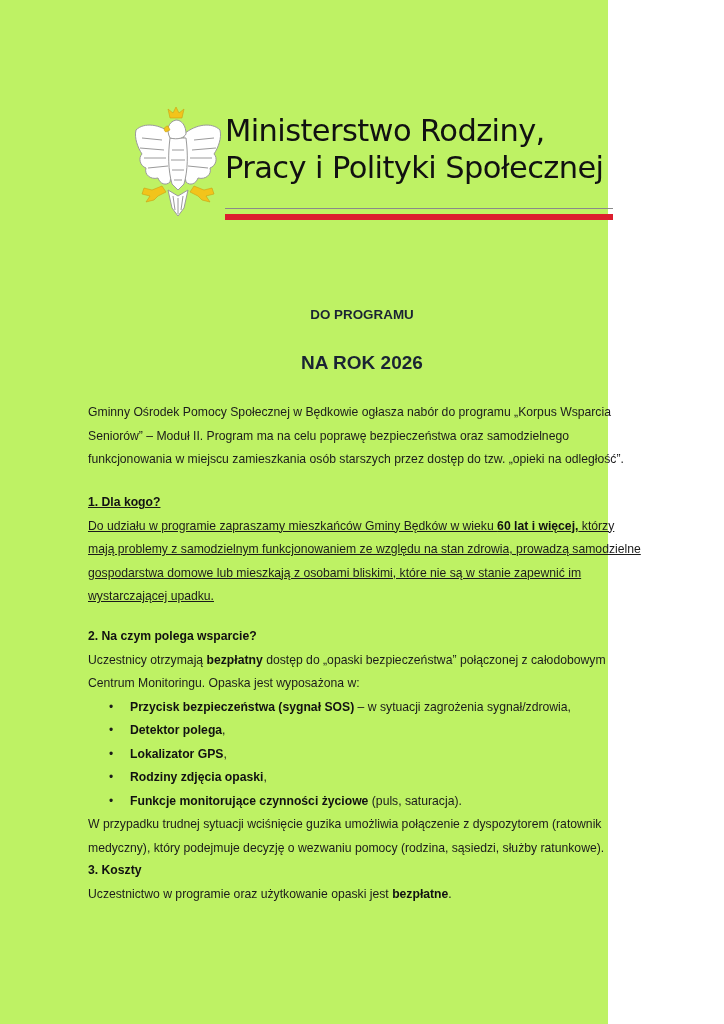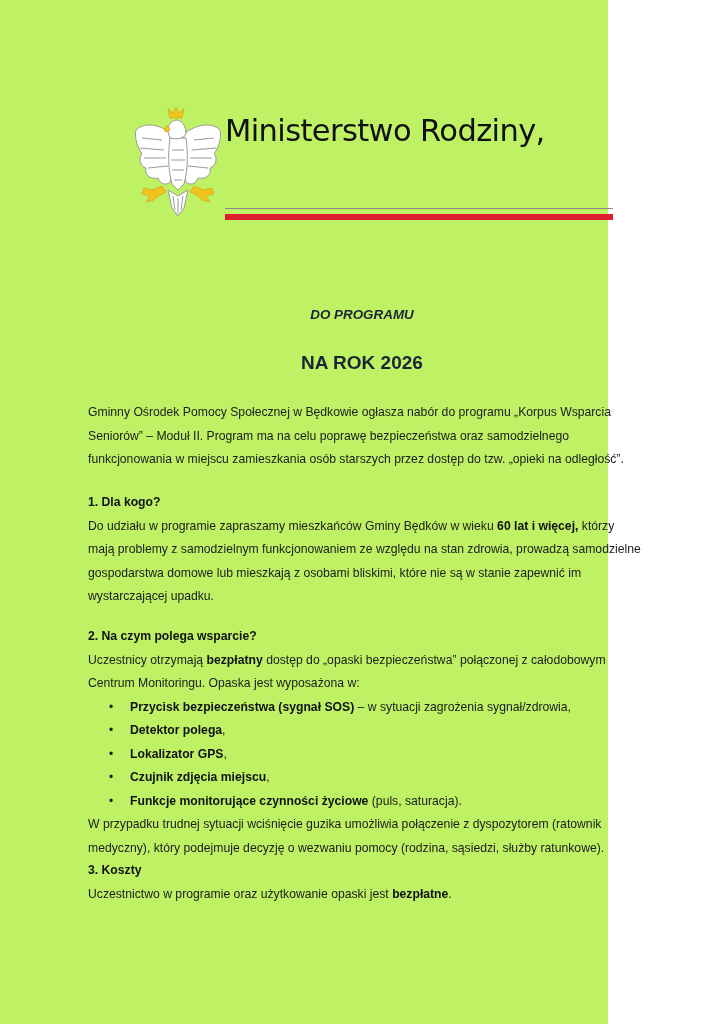--- a/index.html
+++ b/index.html
@@ -8,27 +8,27 @@
 
     .header { position: absolute; left: 132px; top: 104px; width: 490px; height: 122px; }
     .eagle { position: absolute; left: 0; top: 0; width: 92px; height: 120px; }
     .ministry { position: absolute; left: 93px; top: 8px; font-family: "DejaVu Sans", sans-serif; font-size: 30.5px; line-height: 37px; color: #111; letter-spacing: -0.6px; }
     .ministry div { white-space: nowrap; }
     .rule-gray { position: absolute; left: 93px; top: 104px; width: 388px; height: 1px; background: #8a8a8a; }
     .rule-red { position: absolute; left: 93px; top: 110px; width: 388px; height: 6px; background: #dc1e2e; }
 
     .title { position: absolute; left: 0; width: 724px; text-align: center; color: #1a2433; font-weight: bold; }
     .t1 { top: 282px; font-size: 13.4px; }
-    .t2 { top: 307px; font-size: 13.4px; font-style: italic; }
+    .t2 { top: 307px; font-size: 13.4px; }
     .t3 { top: 331px; font-size: 13.4px; }
     .t4 { top: 352px; font-size: 19px; }
 
     .body { position: absolute; left: 88px; width: 560px; font-size: 12.2px; line-height: 23.5px; color: #1b1b1b; }
     .p1 { top: 401px; }
-    .s1 { top: 491px; }
+    .s1 { top: 491px; text-decoration: underline; }
     .s2 { top: 625px; }
     .s3 { top: 859px; }
     .h { font-weight: bold; color: #111; }
     .line { white-space: nowrap; }
     b { font-weight: bold; color: #111; }
     ul { list-style: none; margin: 0; padding: 0; }
     li { position: relative; padding-left: 42px; white-space: nowrap; }
     li .bullet { position: absolute; left: 21px; top: 0; font-size: 12px; }
   </style>
 </head>
@@ -59,20 +59,21 @@
 
       <path d="M36 22 C32 22, 31 27, 34 28 L38 26 Z" fill="#f2c41b" stroke="#c9a012" stroke-width="0.6"></path>
 
       <path d="M30 82 L20 86 L12 84 L10 90 L18 92 L14 98 L22 96 L26 92 L34 88 Z" fill="#f2c41b" stroke="#c9a012" stroke-width="0.6"></path>
 
       <path d="M62 82 L72 86 L80 84 L82 90 L74 92 L78 98 L70 96 L66 92 L58 88 Z" fill="#f2c41b" stroke="#c9a012" stroke-width="0.6"></path>
     </svg>
 
     <div class="ministry">
       <div>Ministerstwo Rodziny,</div>
+      <div>Pracy i Polityki Społecznej</div>
     </div>
     <div class="rule-gray"></div>
     <div class="rule-red"></div>
   </div>
 
   <div class="title t2">DO PROGRAMU</div>
   <div class="title t4">NA ROK 2026</div>
 
   <div class="body p1">
     <div class="line">Gminny Ośrodek Pomocy Społecznej w Będkowie ogłasza nabór do programu „Korpus Wsparcia</div>
@@ -89,21 +90,21 @@
   </div>
 
   <div class="body s2">
     <div class="h">2. Na czym polega wsparcie?</div>
     <div class="line"><span>Uczestnicy otrzymają </span><b>bezpłatny</b><span> dostęp do „opaski bezpieczeństwa” połączonej z całodobowym</span></div>
     <div class="line">Centrum Monitoringu. Opaska jest wyposażona w:</div>
     <ul>
       <li><span class="bullet">•</span><b>Przycisk bezpieczeństwa (sygnał SOS)</b><span> – w sytuacji zagrożenia sygnał/zdrowia,</span></li>
       <li><span class="bullet">•</span><b>Detektor polega</b><span>,</span></li>
       <li><span class="bullet">•</span><b>Lokalizator GPS</b><span>,</span></li>
-      <li><span class="bullet">•</span><b>Czujnik zdjęcia miejscu</b><span>,</span></li>
+      <li><span class="bullet">•</span><b>Rodziny zdjęcia opaski</b><span>,</span></li>
       <li><span class="bullet">•</span><b>Funkcje monitorujące czynności życiowe</b><span> (puls, saturacja).</span></li>
     </ul>
     <div class="line">W przypadku trudnej sytuacji wciśnięcie guzika umożliwia połączenie z dyspozytorem (ratownik</div>
     <div class="line">medyczny), który podejmuje decyzję o wezwaniu pomocy (rodzina, sąsiedzi, służby ratunkowe).</div>
   </div>
 
   <div class="body s3">
     <div class="h">3. Koszty</div>
     <div class="line"><span>Uczestnictwo w programie oraz użytkowanie opaski jest </span><b>bezpłatne</b><span>.</span></div>
   </div>

